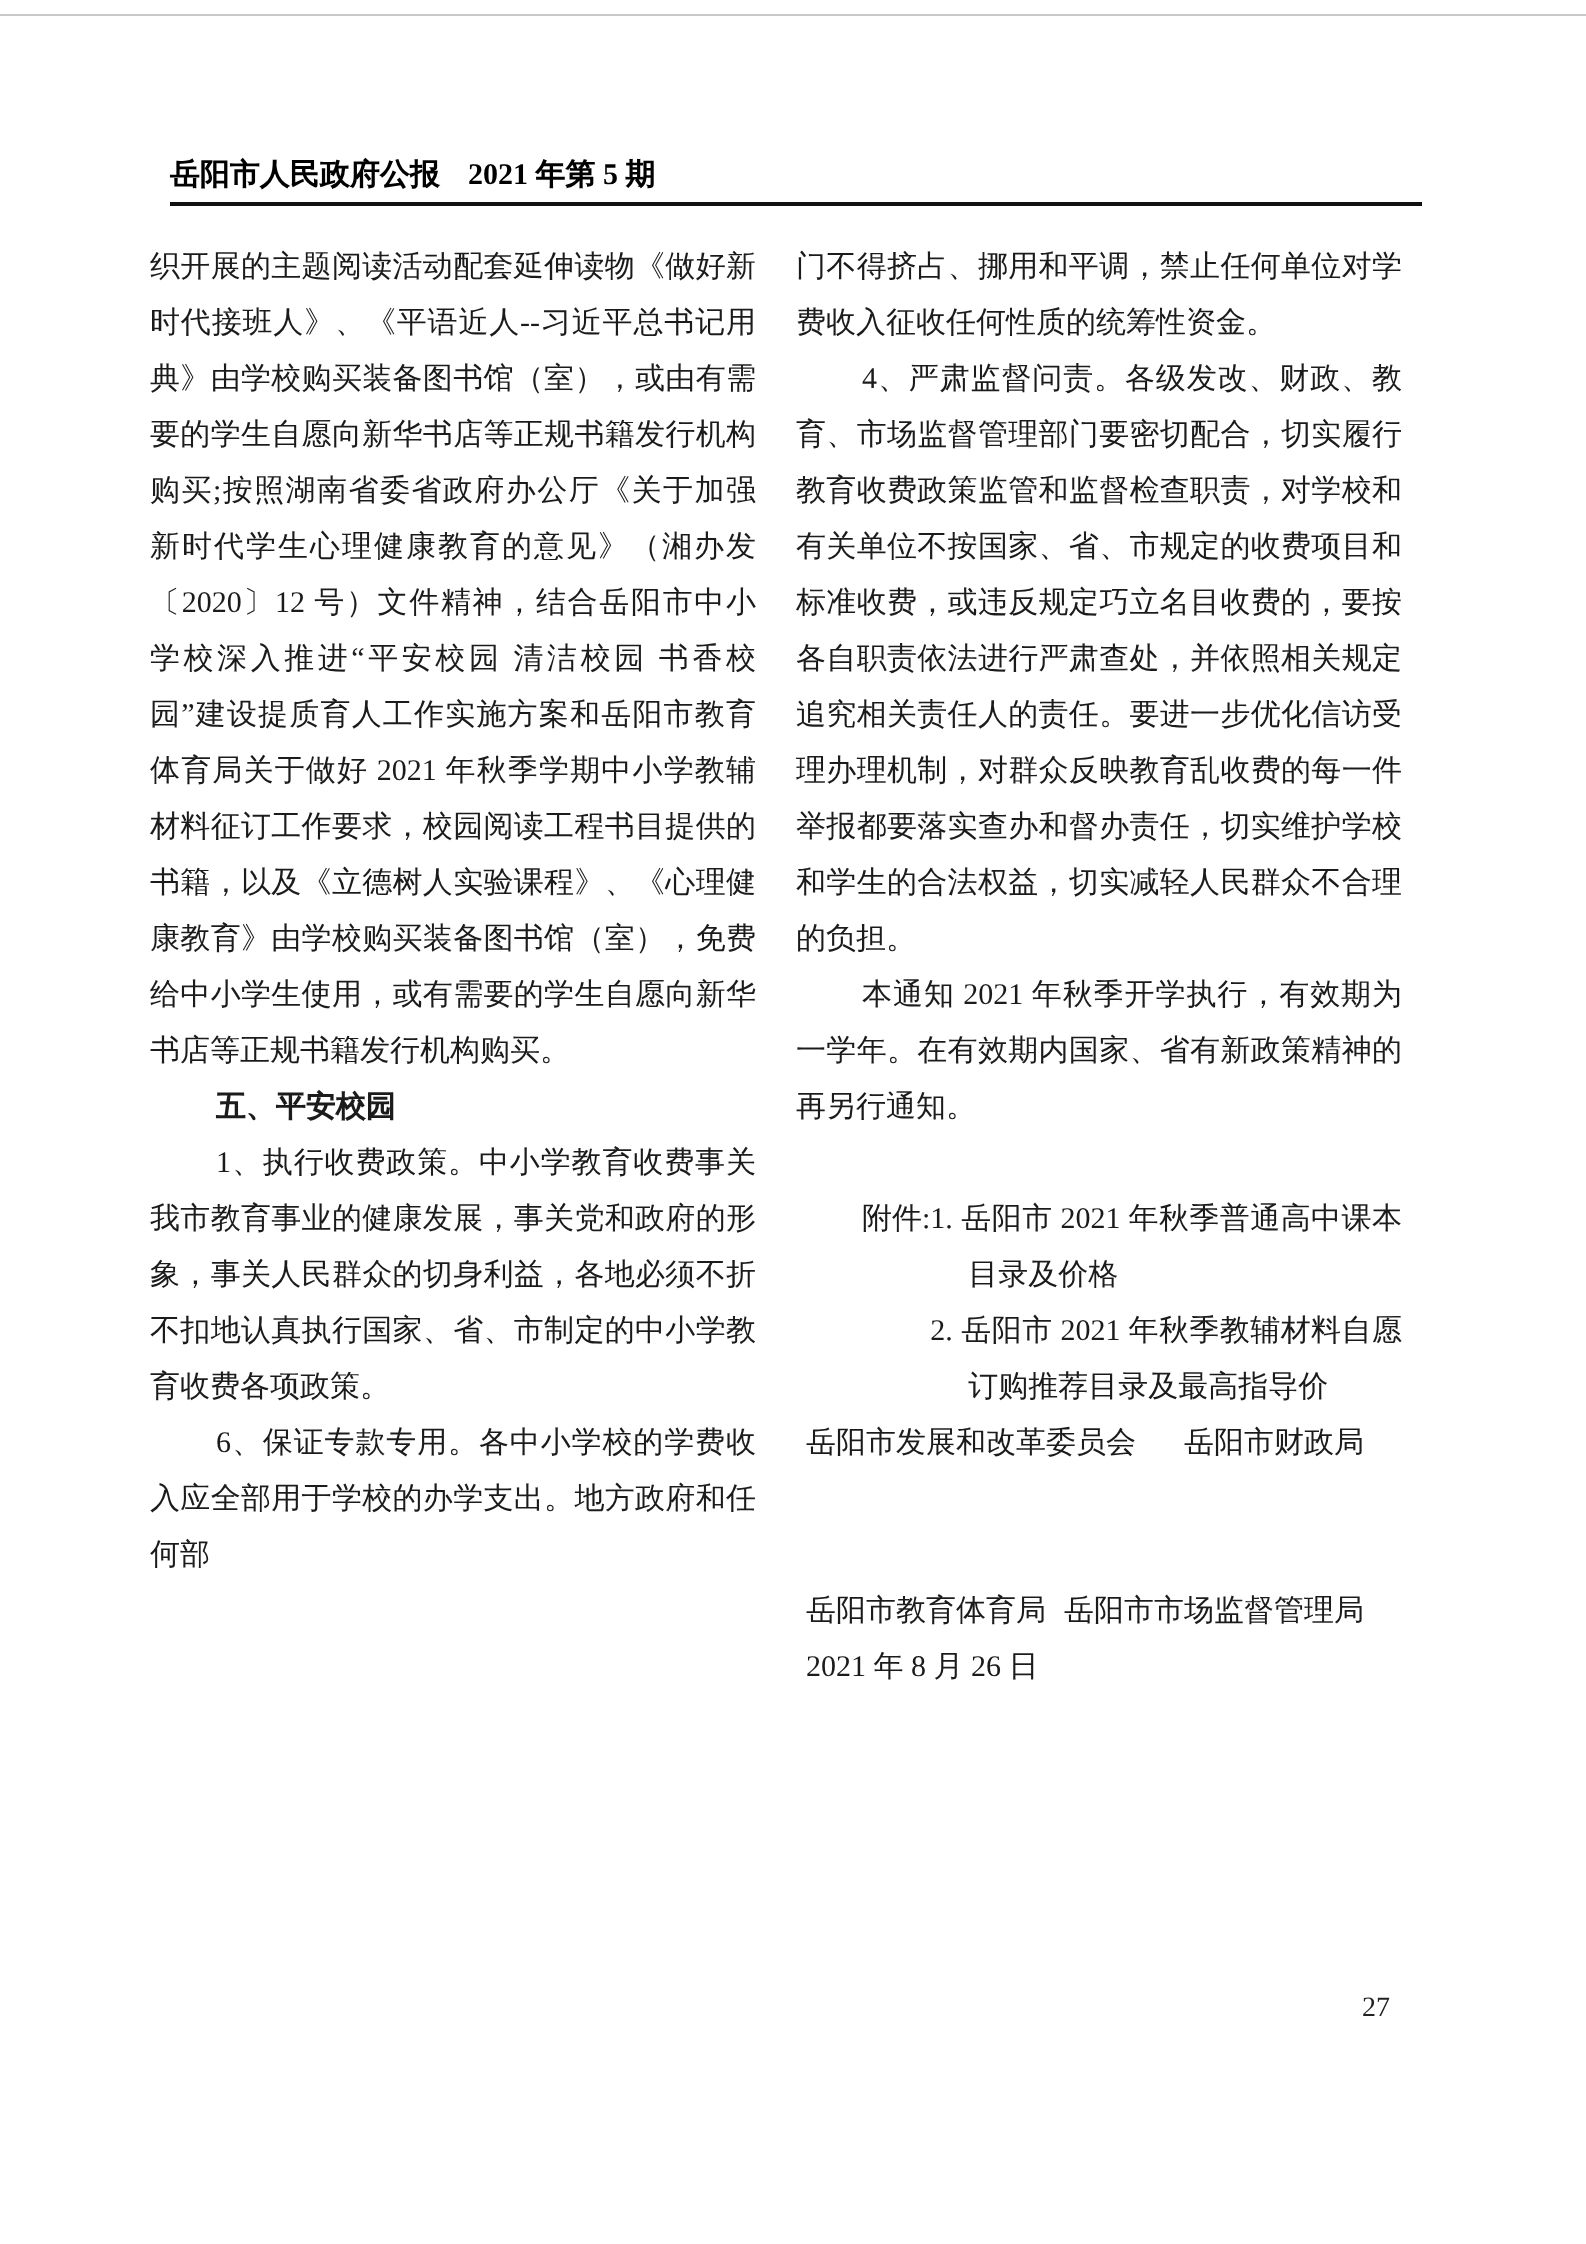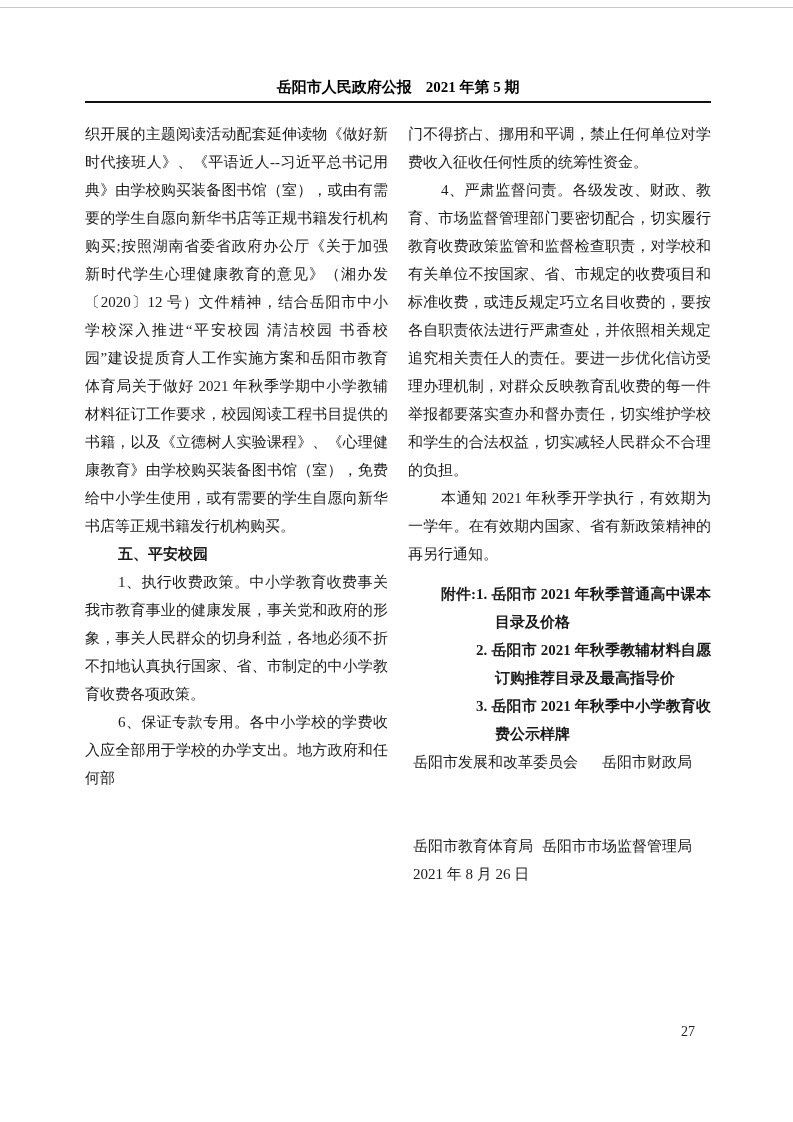--- a/index.html
+++ b/index.html
@@ -10,50 +10,49 @@
     font-family:"Liberation Serif","DejaVu Serif",serif;
     color:#1b1b1b;
     overflow:hidden;
   }
   .scan-edge{
     position:absolute;top:7px;left:0;width:793px;height:1px;
     background:#c9c9c9;
   }
   .header-row{
     position:absolute;top:78px;left:85px;width:626px;
-    text-align:center;
+    text-align:left;
     font-size:15px;font-weight:bold;color:#000;
     white-space:nowrap;
   }
   .header-issue{margin-left:14px;}
   .header-rule{
     position:absolute;top:101px;left:85px;width:626px;height:0;
     border-top:2px solid #111;
   }
   .columns{
-    position:absolute;top:120px;left:85px;width:626px;
+    position:absolute;top:120px;left:75px;width:626px;
     display:flex;gap:20px;
   }
   .col{
     width:303px;
     font-size:15px;line-height:28px;
     text-align:justify;
     word-break:break-all;
   }
   .col p{margin:0;}
   .para-indent{text-indent:2.2em;}
   .section-heading{
     font-weight:bold;text-indent:2.2em;
     margin:0;font-size:15px;line-height:28px;
   }
   .attachments{
-    margin-top:12px;
+    margin-top:28px;
     padding-left:33px;
     display:flex;
-    font-weight:bold;
   }
   .attach-label{white-space:nowrap;flex:0 0 auto;}
   .attach-list{flex:1 1 auto;}
   .attach-item{
     padding-left:19px;text-indent:-19px;
     text-align:justify;word-break:break-all;
   }
   .attach-num{margin-right:4px;}
   .sig-block{
     padding-left:5px;padding-right:19px;
@@ -61,21 +60,21 @@
   .sig-row{
     display:flex;justify-content:space-between;
     white-space:nowrap;
   }
   .sig-row-2{margin-top:56px;}
   .sig-date{
     text-align:left;
     padding-right:8px;
   }
   .page-number{
-    position:absolute;top:1024px;left:681px;
+    position:absolute;top:997px;left:681px;
     font-size:14px;color:#222;
   }
 </style>
 </head>
 <body>
 
 <div class="page">
 
   <div class="scan-edge"></div>
 
@@ -96,21 +95,20 @@
     <div class="col">
       <p>门不得挤占、挪用和平调，禁止任何单位对学费收入征收任何性质的统筹性资金。</p>
       <p class="para-indent">4、严肃监督问责。各级发改、财政、教育、市场监督管理部门要密切配合，切实履行教育收费政策监管和监督检查职责，对学校和有关单位不按国家、省、市规定的收费项目和标准收费，或违反规定巧立名目收费的，要按各自职责依法进行严肃查处，并依照相关规定追究相关责任人的责任。要进一步优化信访受理办理机制，对群众反映教育乱收费的每一件举报都要落实查办和督办责任，切实维护学校和学生的合法权益，切实减轻人民群众不合理的负担。</p>
       <p class="para-indent">本通知 2021 年秋季开学执行，有效期为一学年。在有效期内国家、省有新政策精神的再另行通知。</p>
 
       <div class="attachments">
         <span class="attach-label">附件:</span>
         <div class="attach-list">
           <div class="attach-item"><span class="attach-num">1.</span><span>岳阳市 2021 年秋季普通高中课本目录及价格</span></div>
           <div class="attach-item"><span class="attach-num">2.</span><span>岳阳市 2021 年秋季教辅材料自愿订购推荐目录及最高指导价</span></div>
-          <div class="attach-item"><span class="attach-num">3.</span><span>岳阳市 2021 年秋季中小学教育收费公示样牌</span></div>
         </div>
       </div>
 
       <div class="sig-block">
         <div class="sig-row">
           <span>岳阳市发展和改革委员会</span>
           <span>岳阳市财政局</span>
         </div>
         <div class="sig-row sig-row-2">
           <span>岳阳市教育体育局</span>

